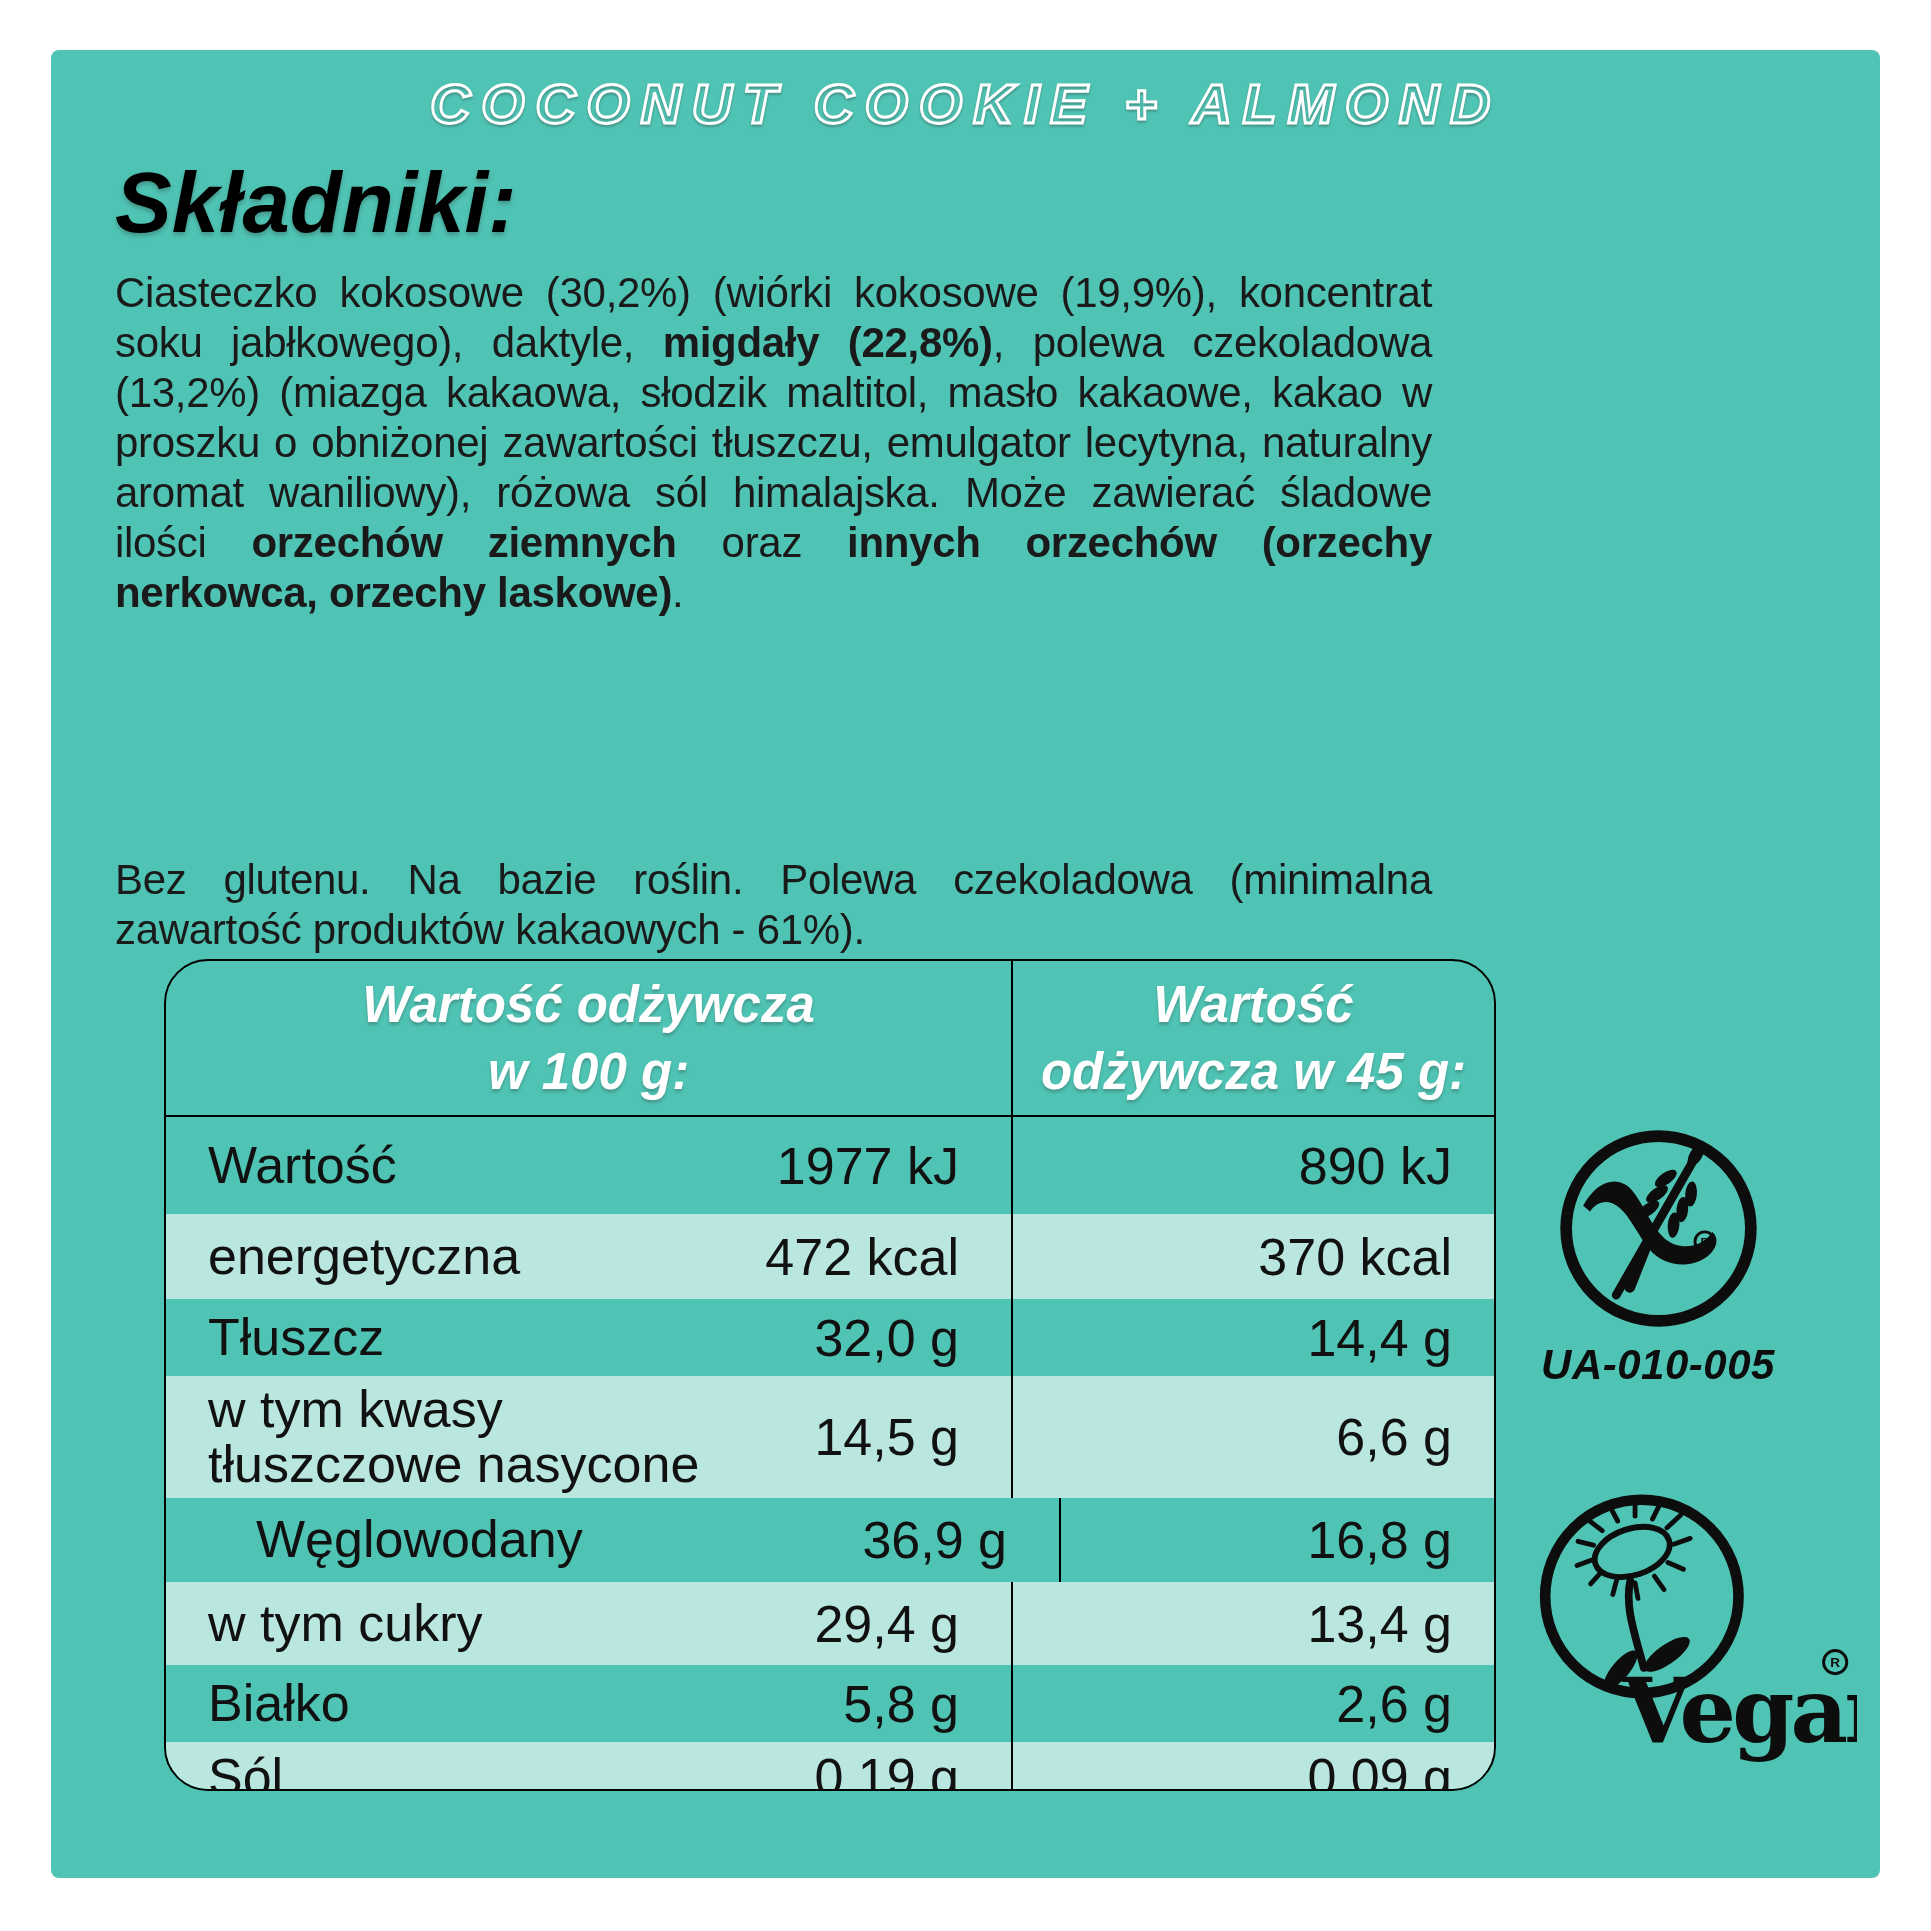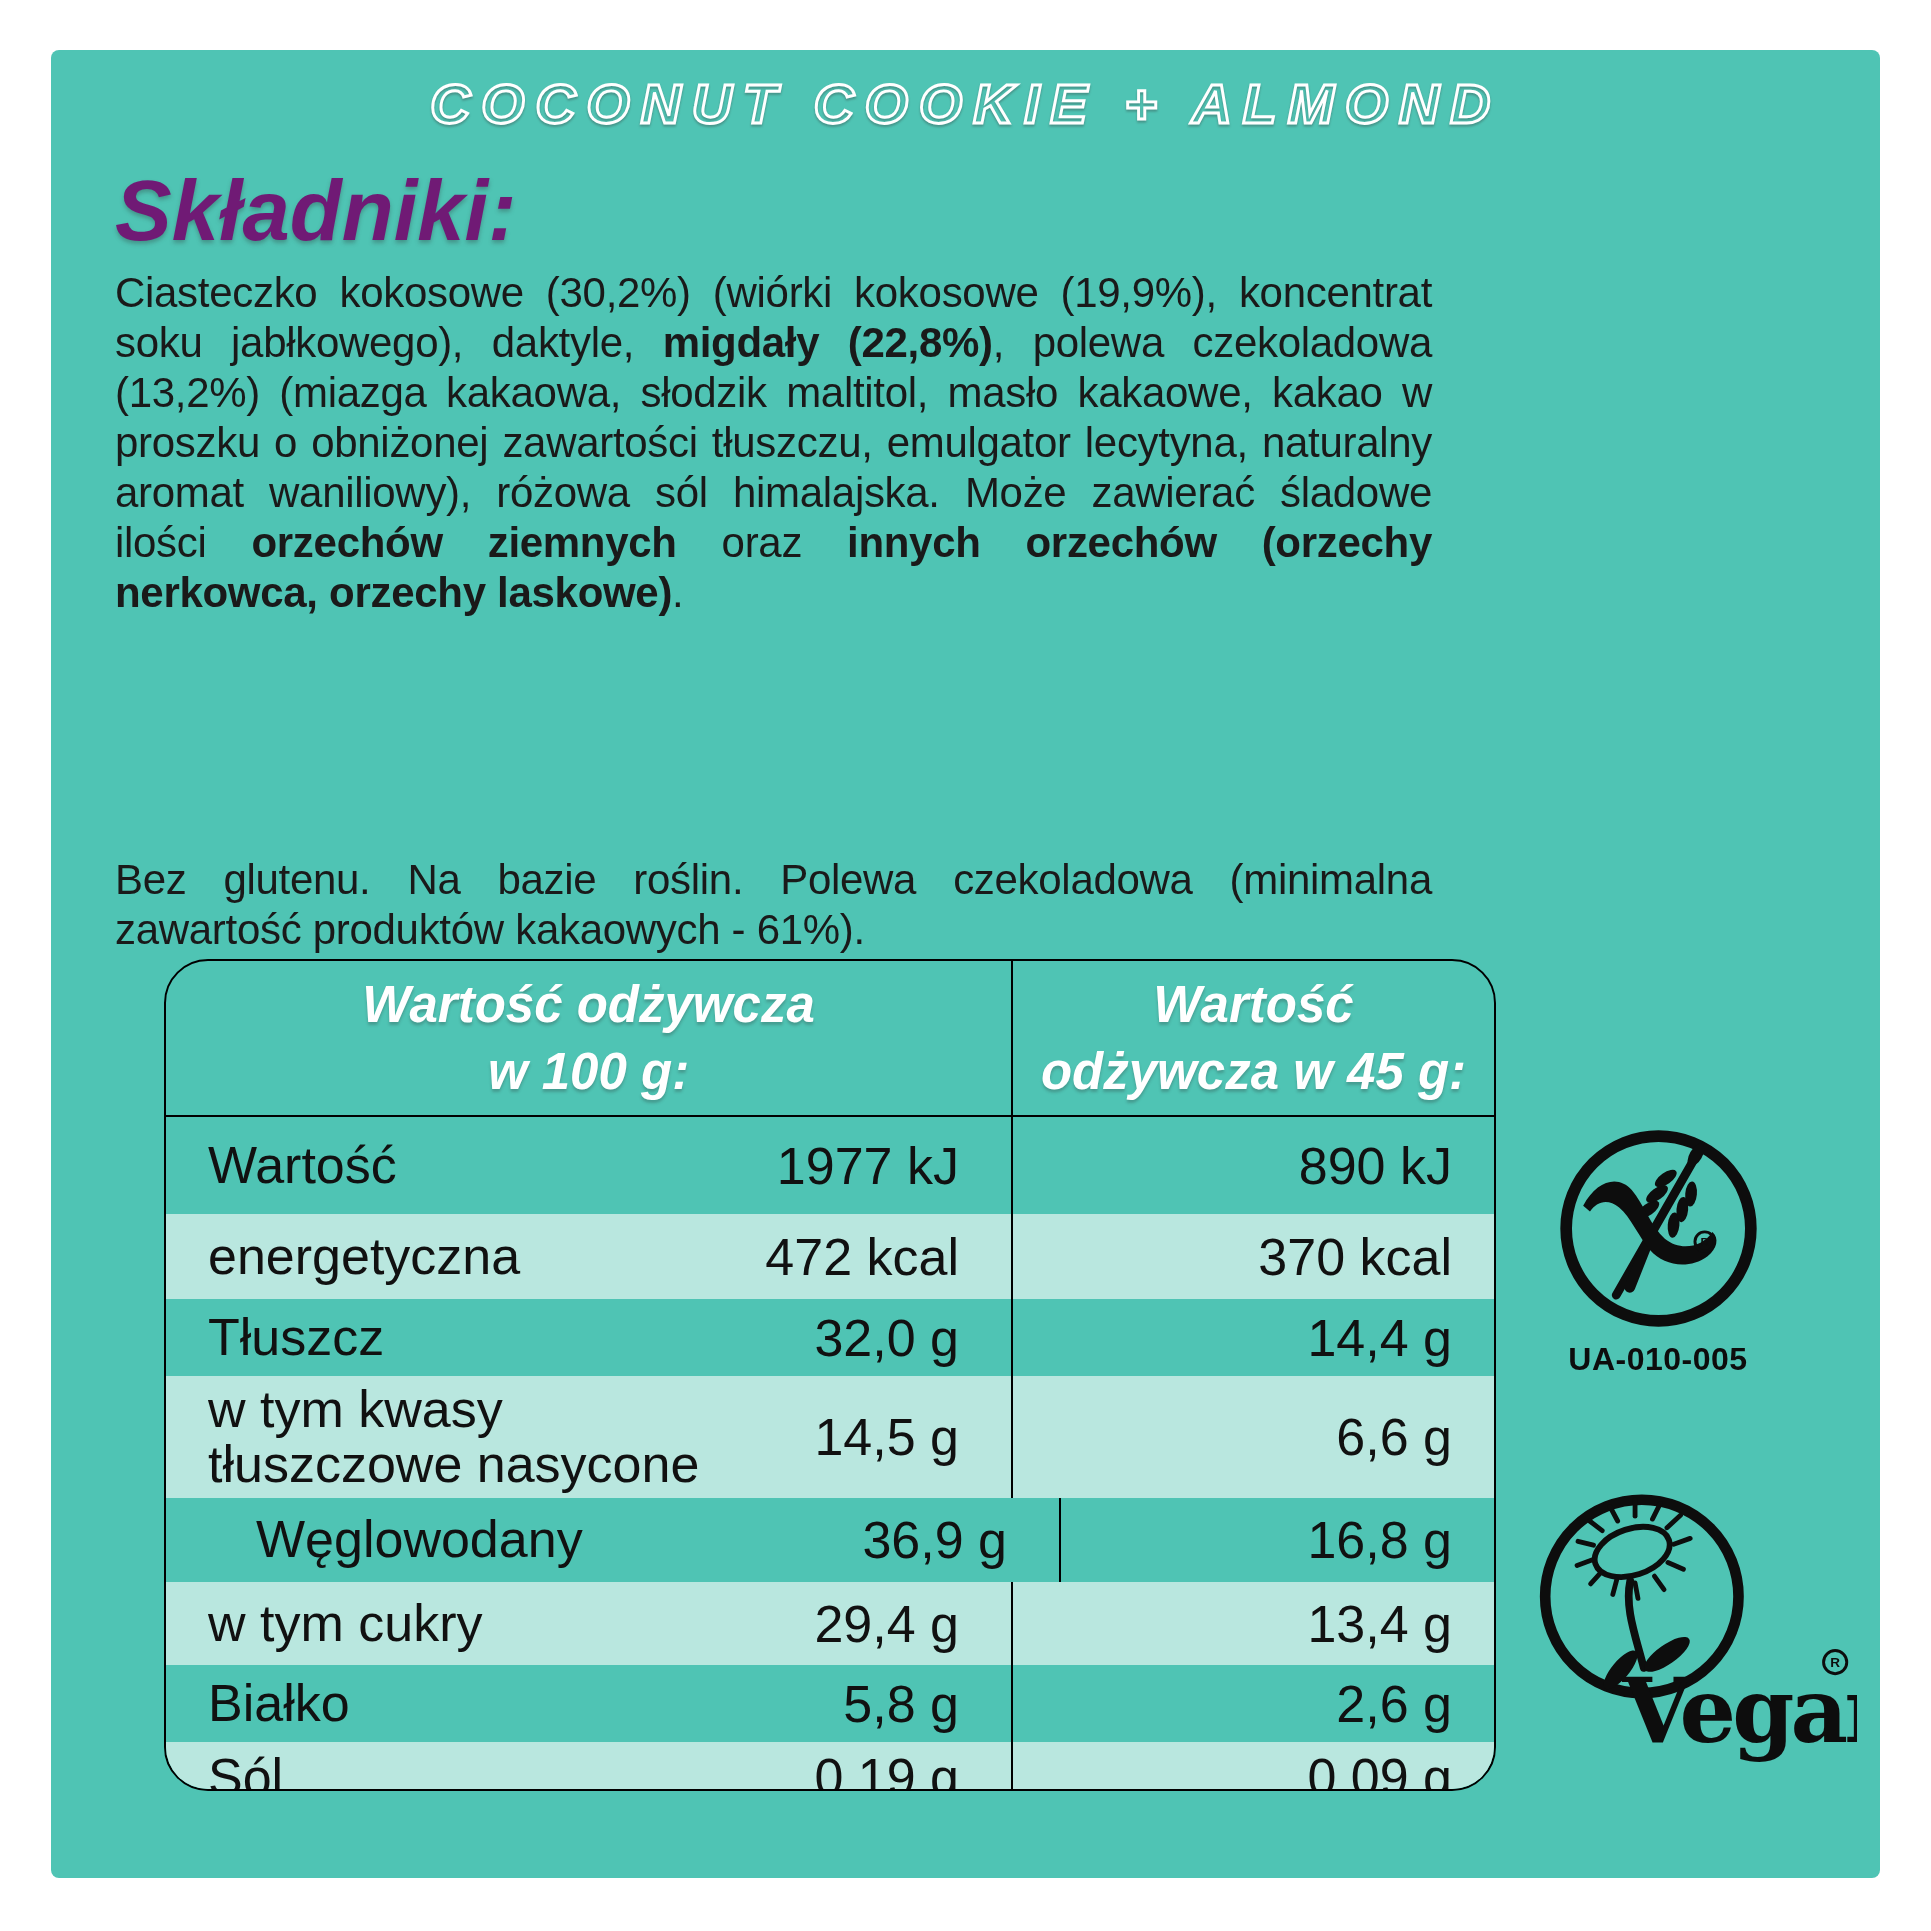--- a/index.html
+++ b/index.html
@@ -18,22 +18,22 @@
     background:var(--teal);border-radius:8px;
   }
   
   #title{
     position:absolute;top:21px;left:0;width:100%;text-align:center;
     font-size:56px;font-weight:700;font-style:italic;letter-spacing:10.6px;
     color:transparent;-webkit-text-stroke:2.9px #ffffff;white-space:nowrap;
     filter:drop-shadow(0 2.9px 1px rgba(50,50,50,0.35));
   }
   #skladniki{
-    position:absolute;left:64px;top:112px;
-    font-size:85px;font-weight:700;font-style:italic;color:#701a75;
+    position:absolute;left:64px;top:104px;
+    font-size:85px;font-weight:700;font-style:italic;color:#000000;
     filter:drop-shadow(0 3.9px 1.9px rgba(40,40,40,0.30));
   }
   .para{
     position:absolute;left:64px;width:1317px;
     font-size:42px;line-height:50px;letter-spacing:-0.3px;
     color:var(--text);text-align:justify;
   }
   #ingredients{top:218px;}
   #claims{top:769px;margin-top:36px;}
   .b{font-weight:700;}
@@ -68,21 +68,21 @@
   .trow:nth-child(8){flex:1 1 auto;}
   .cell{display:flex;align-items:center;font-size:52px;color:#111;}
   .lbl{padding-left:42px;line-height:1.06;}
   .v1{justify-content:flex-end;padding-right:52px;text-align:right;}
   .v2{justify-content:flex-end;padding-right:42px;text-align:right;border-left:2.9px solid #000;}
   .trow:last-child .cell{align-items:flex-start;padding-top:4px;line-height:62px;}
 
   
   #gfbox{position:absolute;left:1470px;top:1074px;width:274px;text-align:center;}
   #gfbox svg{display:block;margin:0 auto;}
-  #gfcode{margin-top:7.7px;font-size:32px;font-weight:700;color:var(--ink);letter-spacing:0.5px;}
+  #gfcode{margin-top:7.7px;font-size:42px;font-weight:700;color:var(--ink);letter-spacing:0.5px;font-style:italic;}
   #veganbox{position:absolute;left:1482px;top:1442px;width:324px;}
   .vegan-word{
     font-family:"DejaVu Serif",serif;font-weight:700;font-size:92px;letter-spacing:-4px;
   }
 </style>
 </head>
 <body>
 
 <div id="card">
 

